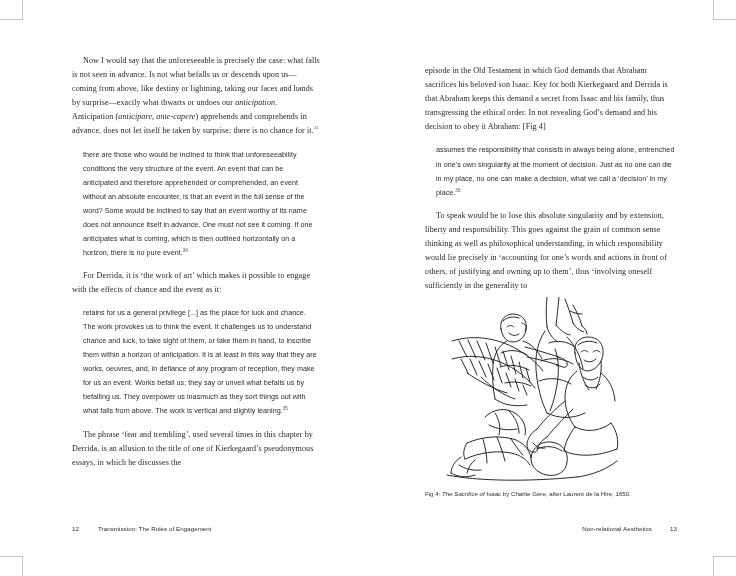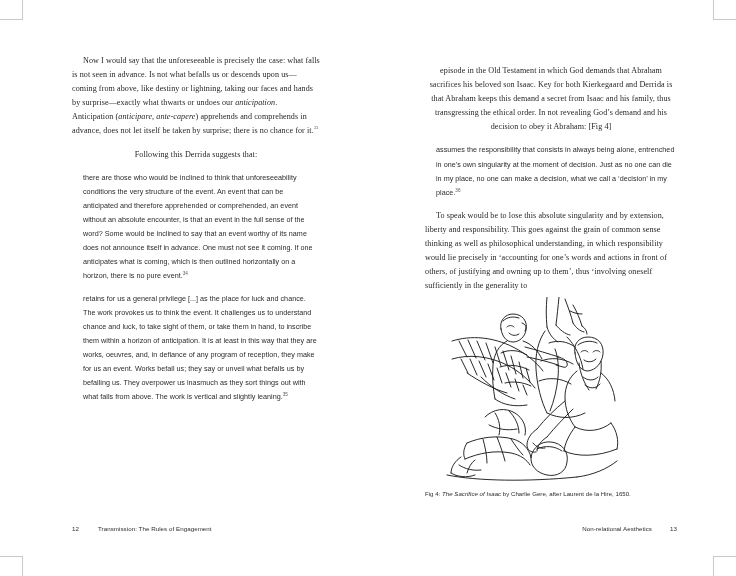--- a/index.html
+++ b/index.html
@@ -55,21 +55,21 @@
   
   .body-p {
     font-family: "Liberation Serif", "DejaVu Serif", serif;
     font-size: 8.1px;
     line-height: 14.1px;
     text-indent: 11px;
     margin: 0 0 9px 0;
     color: #262626;
     letter-spacing: 0.08px;
   }
-  .body-p.noindent { text-indent: 0; text-align: center; }
+  .body-p.noindent { text-indent: 0; }
 
   .quote-p {
     font-family: "Liberation Sans", "DejaVu Sans", sans-serif;
     font-size: 7.2px;
     line-height: 14.05px;
     margin: 0 0 9px 0;
     padding-left: 11px;
     color: #2b2b2b;
     letter-spacing: 0.02px;
   }
@@ -131,23 +131,24 @@
   <div class="cropmark cm-tr-v"></div>
   <div class="cropmark cm-tr-h"></div>
   <div class="cropmark cm-bl-v"></div>
   <div class="cropmark cm-bl-h"></div>
   <div class="cropmark cm-br-v"></div>
   <div class="cropmark cm-br-h"></div>
 
   <div class="page page-left">
     <div class="textcol" style="top:54px;">
         <p class="body-p"><span>Now I would say that the unforeseeable is precisely the case: what falls is not seen in advance. Is not what befalls us or descends upon us—coming from above, like destiny or lightning, taking our faces and hands by surprise—exactly what thwarts or undoes our </span><em>anticipation</em><span>. Anticipation (</span><em>anticipare, ante-capere</em><span>) apprehends and comprehends in advance, does not let itself be taken by surprise; there is no chance for it.</span><sup>33</sup></p>
-        <p class="body-p noindent"><span>Following this Derrida suggests that:</span></p>
         <p class="quote-p"><span>there are those who would be inclined to think that unforeseeability conditions the very structure of the event. An event that can be anticipated and therefore apprehended or comprehended, an event without an absolute encounter, is that an event in the full sense of the word? Some would be inclined to say that an event worthy of its name does not announce itself in advance. One must not see it coming. If one anticipates what is coming, which is then outlined horizontally on a horizon, there is no pure event.</span><sup>34</sup></p>
+        <p class="body-p"><span>For Derrida, it is ‘the work of art’ which makes it possible to engage with the effects of chance and the event as it:</span></p>
         <p class="quote-p"><span>retains for us a general privilege [...] as the place for luck and chance. The work provokes us to think the event. It challenges us to understand chance and luck, to take sight of them, or take them in hand, to inscribe them within a horizon of anticipation. It is at least in this way that they are works, oeuvres, and, in defiance of any program of reception, they make for us an event. Works befall us; they say or unveil what befalls us by befalling us. They overpower us inasmuch as they sort things out with what falls from above. The work is vertical and slightly leaning.</span><sup>35</sup></p>
+        <p class="body-p"><span>The phrase ‘fear and trembling’, used several times in this chapter by Derrida, is an allusion to the title of one of Kierkegaard’s pseudonymous essays, in which he discusses the</span></p>
       </div>
 
     <div class="footer footer-left">
       <span class="folio">12</span><span>Transmission: The Rules of Engagement</span>
     </div>
   </div>
 
   <div class="page page-right">
     <div class="textcol" style="top:64px;">
         <p class="body-p noindent"><span>episode in the Old Testament in which God demands that Abraham sacrifices his beloved son Isaac. Key for both Kierkegaard and Derrida is that Abraham keeps this demand a secret from Isaac and his family, thus transgressing the ethical order. In not revealing God’s demand and his decision to obey it Abraham: [Fig 4]</span></p>

